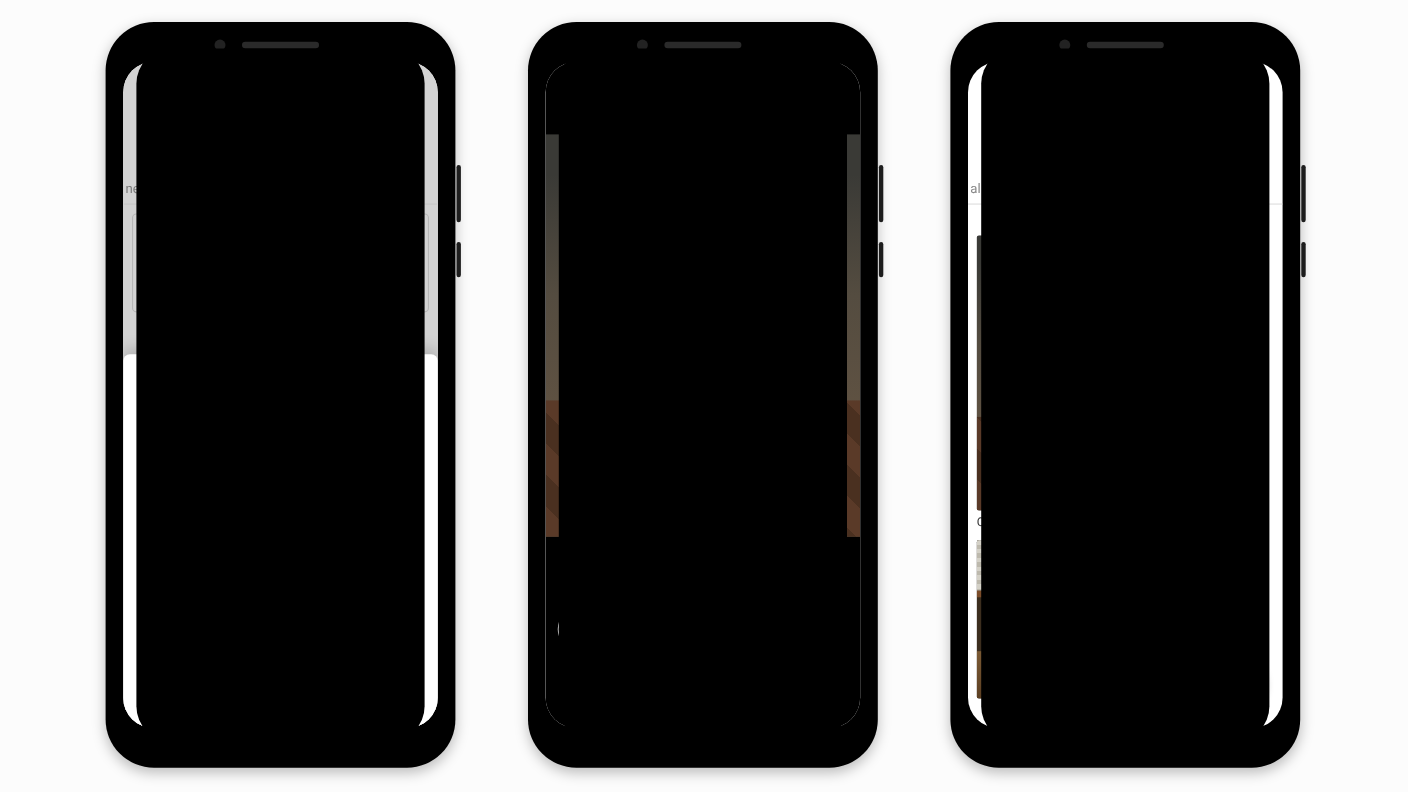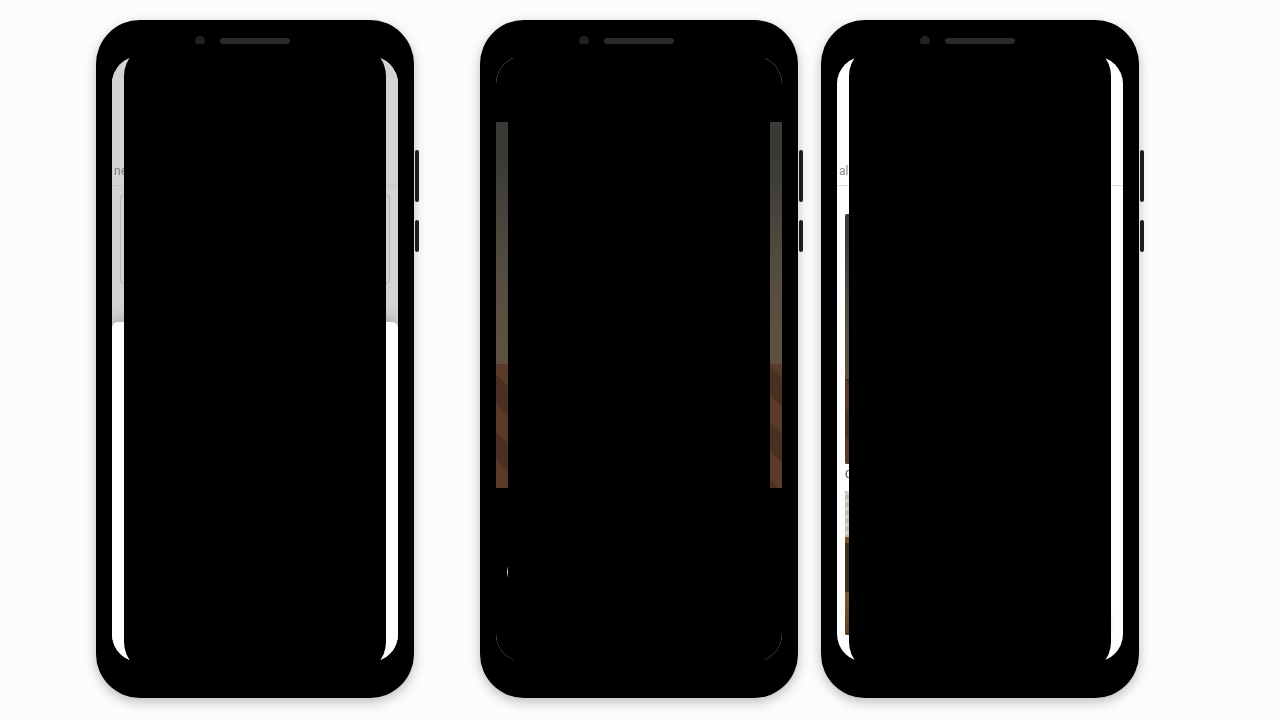--- a/index.html
+++ b/index.html
@@ -6,21 +6,21 @@
   html, body { width: 1280px; height: 720px; background: #f3f3f3; overflow: hidden; }
   .stage { width: 1280px; height: 720px; position: relative; background: #fcfcfc; }
 
   
   .phone { position: absolute; width: 318px; height: 678px; top: 20px; border-radius: 44px; background: #000; box-shadow: 0 4px 12px rgba(0,0,0,.25); }
   .phone::after { content:""; position:absolute; width:262px; height:630px; left:28px; top:24px; border-radius:32px; background:#000; }
   .screen { position:absolute; left:16px; top:36px; width:286px; height:606px; border-radius:28px; background:#fff; overflow:hidden; }
 
   .p1 { left: 96px; }
   .p2 { left: 480px; }
-  .p3 { left: 821px; }
+  .p3 { left: 864px; }
 
   .side-btn { position:absolute; background:#1d1d1d; border-radius:3px; }
   .sb-right1 { top:130px; right:-5px; width:4px; height:52px;}
   .sb-right2 { top:200px; right:-5px; width:4px; height:32px;}
 
   .speaker { position:absolute; top:18px; left:50%; transform:translateX(-50%); width:70px; height:6px; border-radius:3px; background:#2a2a2a;}
   .cam-dot { position:absolute; top:16px; left:calc(50% - 60px); width:10px; height:10px; border-radius:50%; background:#222;}
 
   
   .statusbar { height:30px; font-size:10px; color:#555; display:flex; align-items:center; justify-content:space-between; padding:0 14px; }

